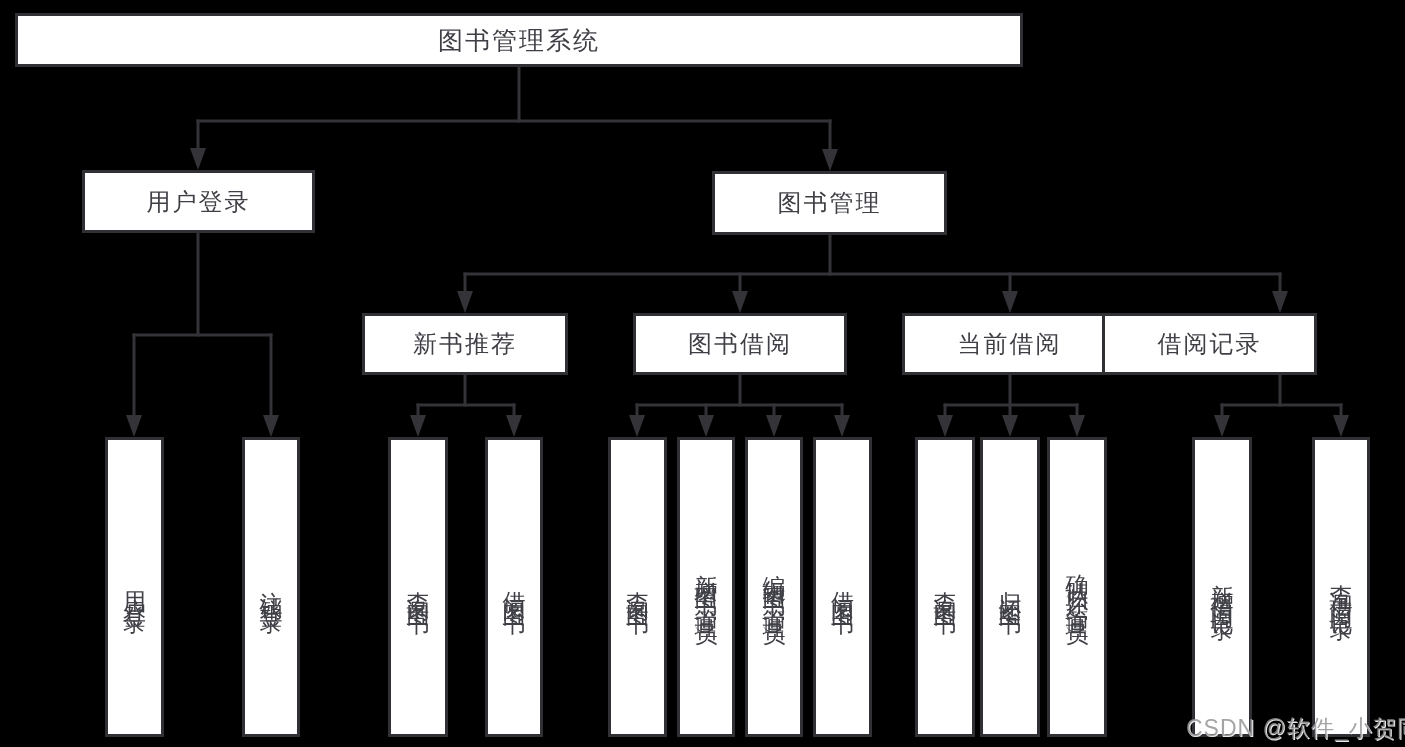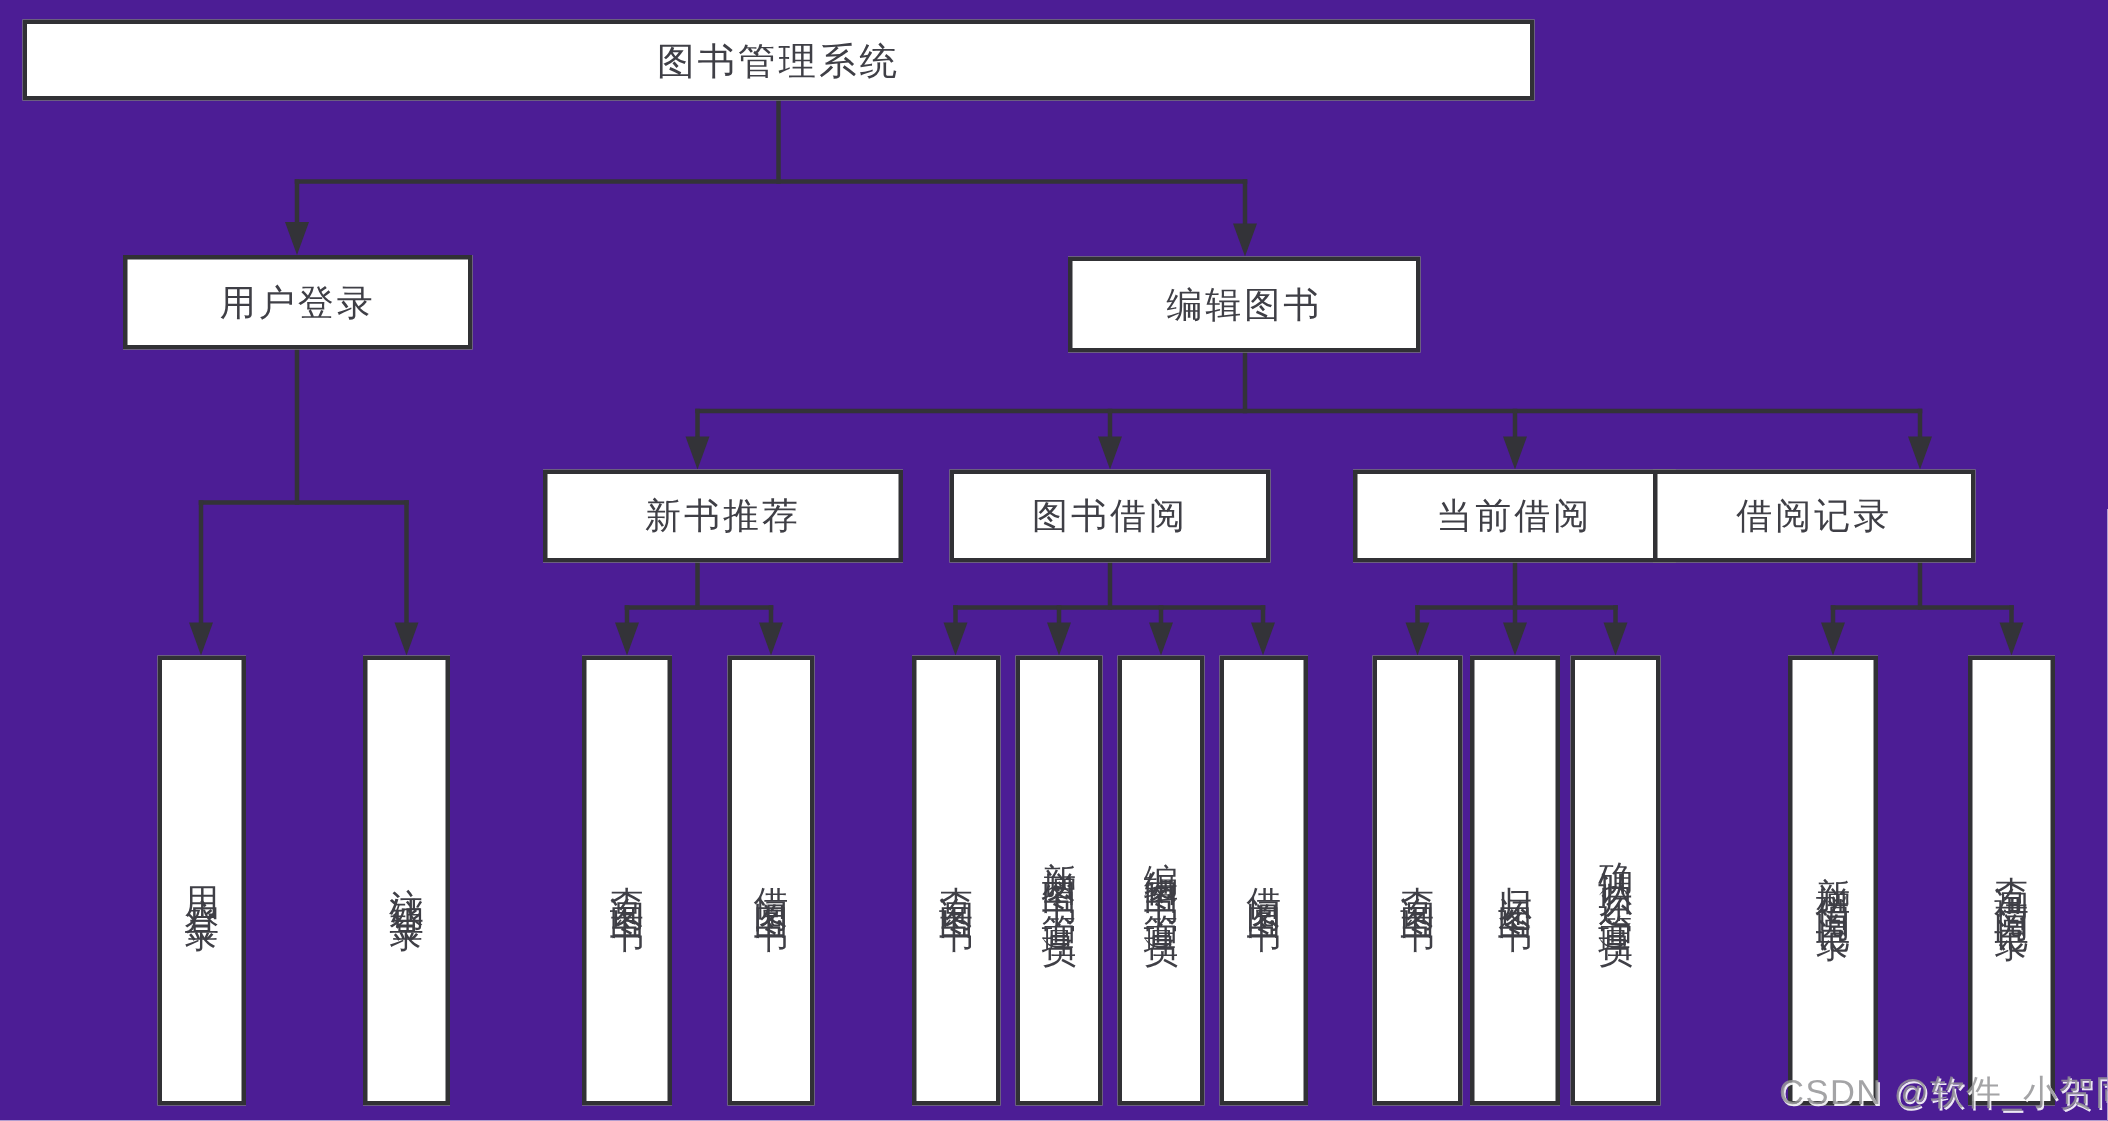--- a/index.html
+++ b/index.html
@@ -5,21 +5,21 @@
   html, body {
     margin: 0;
     padding: 0;
     background: #ffffff;
     font-family: "Liberation Sans", "DejaVu Sans", sans-serif;
   }
   .canvas {
     position: relative;
     width: 1405px;
     height: 747px;
-    background: #4c1d95;
+    background: #000000;
     overflow: hidden;
   }
   .connectors {
     position: absolute;
     left: 0; top: 0;
     width: 1405px;
     height: 747px;
     pointer-events: none;
   }
   .node {
@@ -129,23 +129,23 @@
     <line x1="1222" y1="405" x2="1341" y2="405"></line>
     <line x1="1222" y1="405" x2="1222" y2="419"></line>
     <polygon points="1214,415 1230,415 1222,437"></polygon>
     <line x1="1341" y1="405" x2="1341" y2="419"></line>
     <polygon points="1333,415 1349,415 1341,437"></polygon>
   </svg>
 
   <div class="node root">图书管理系统</div>
 
   <div class="node lvl" style="left:82px;top:170px;width:233px;height:63px">用户登录</div>
-  <div class="node lvl" style="left:712px;top:171px;width:235px;height:64px">编辑图书</div>
+  <div class="node lvl" style="left:712px;top:171px;width:235px;height:64px">图书管理</div>
 
-  <div class="node lvl" style="left:362px;top:313px;width:240px;height:62px">新书推荐</div>
+  <div class="node lvl" style="left:362px;top:313px;width:206px;height:62px">新书推荐</div>
   <div class="node lvl" style="left:902px;top:313px;width:215px;height:62px">当前借阅</div>
   <div class="node lvl" style="left:633px;top:313px;width:214px;height:62px">图书借阅</div>
   <div class="node lvl" style="left:1102px;top:313px;width:215px;height:62px">借阅记录</div>
 
   <div class="node leaf" style="left:105px;width:59px">用户登录</div>
   <div class="node leaf" style="left:242px;width:58px">注销登录</div>
 
   <div class="node leaf" style="left:388px;width:60px">查询图书</div>
   <div class="node leaf" style="left:485px;width:58px">借阅图书</div>
 

